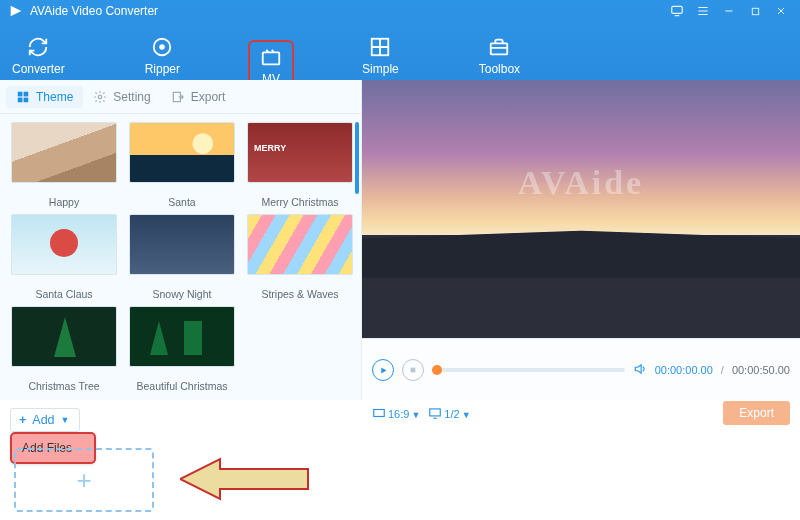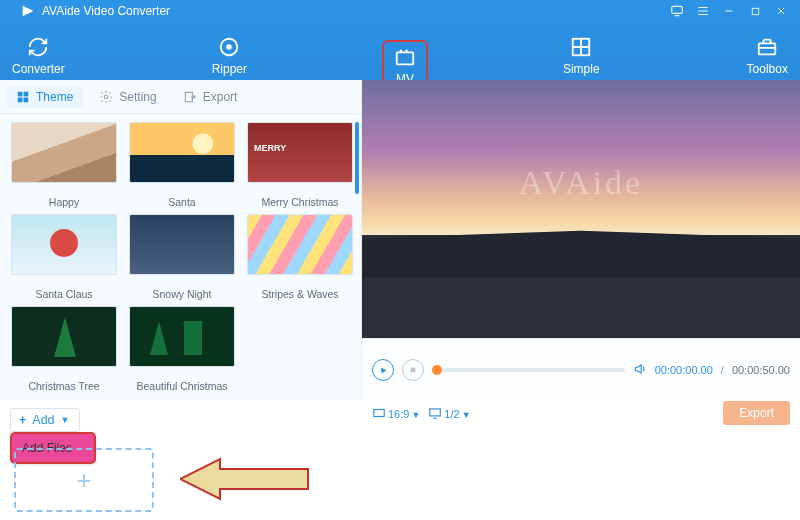--- a/index.html
+++ b/index.html
@@ -1,27 +1,27 @@
 <!DOCTYPE html>
 <html><head>
 <meta charset="utf-8">
 <style>
   * { box-sizing: border-box; margin: 0; padding: 0; font-family: "Segoe UI", Arial, sans-serif; }
   body { width: 800px; height: 520px; overflow: hidden; background: #fff; position: relative; }
   .header { height: 80px; background: linear-gradient(#2e94e6,#2a8cde); color: #fff; display: flex; flex-direction: column; }
-  .titlebar { display: flex; align-items: center; height: 22px; padding: 2px 6px 0 8px; font-size: 12px; margin-left: 12px; }
+  .titlebar { display: flex; align-items: center; height: 22px; padding: 2px 6px 0 8px; font-size: 12px; }
   .logo-icon { width: 16px; height: 16px; margin-right: 6px; }
   .titlebar-spacer { flex: 1; }
   .win-btn { width: 26px; height: 18px; display: inline-flex; align-items: center; justify-content: center; cursor: pointer; opacity: .9; }
-  .nav { flex: 1; display: flex; align-items: center; justify-content: space-between; gap: 56px; }
+  .nav { flex: 1; display: flex; align-items: center; justify-content: flex-start; gap: 56px; }
   .nav-item { display: flex; flex-direction: column; align-items: center; gap: 4px; font-size: 12px; cursor: pointer; padding: 4px 10px; border-radius: 6px; border: 2px solid transparent; }
   .nav-item.active { border-color: #d43b3b; margin-top: 20px; }
   .content { display: flex; height: 320px; }
   .left { width: 362px; background: #f5fbff; display: flex; flex-direction: column; border-right: 1px solid #e3eef7; }
-  .tabs { display: flex; align-items: center; height: 34px; border-bottom: 1px solid #e1ecf5; padding: 0 6px; gap: 6px; }
+  .tabs { display: flex; align-items: center; height: 34px; border-bottom: 1px solid #e1ecf5; padding: 0 6px; }
   .tab { display: flex; align-items: center; gap: 6px; padding: 4px 10px; font-size: 12px; color: #7d8a96; cursor: pointer; border-radius: 4px; }
   .tab.active { color: #1f8ee0; background: #eaf5fe; }
   .theme-grid { flex: 1; overflow: hidden; padding: 8px 6px 0 10px; display: grid; grid-template-columns: repeat(3, 108px); grid-auto-rows: 86px; gap: 6px 10px; position: relative; }
   .theme-grid::after { content:""; position:absolute; right:2px; top:8px; width:4px; height:72px; background:#2e94e6; border-radius:2px;}
   .theme-item { display: flex; flex-direction: column; align-items: center; cursor: pointer; }
   .thumb { width: 106px; height: 66px; border: 1px solid #d8e5ef; border-radius: 2px; }
   .theme-item span { font-size: 10.5px; color: #5f6b76; margin-top: 13px; }
   .t-happy { background: linear-gradient(160deg,#e9d7c6 40%,#c9a787 40% 70%,#a78463 70%); }
   .t-simple { background: radial-gradient(circle at 70% 35%,#fff3c0 0 12%,transparent 13%), linear-gradient(#fec768 0 55%,#0e2a3e 55%); }
   .t-xmaseve { background: linear-gradient(#2c3e67,#576a97); }
@@ -33,36 +33,36 @@
   .t-stripes { background: repeating-linear-gradient(120deg,#ffe27a 0 12px,#ff9fb1 12px 24px,#9fd8ff 24px 36px); }
   .t-xmastree { background: #0d2e1f; position:relative;}
   .t-xmastree::after{content:"";position:absolute;left:42px;top:10px;border-left:11px solid transparent;border-right:11px solid transparent;border-bottom:40px solid #1c7a3c;}
   .t-beautiful { background: #08321c; position:relative;}
   .t-beautiful::after{content:"";position:absolute;left:20px;top:14px;border-left:9px solid transparent;border-right:9px solid transparent;border-bottom:34px solid #15713a;box-shadow:34px 0 0 0 #15713a;}
   .right { flex: 1; display: flex; flex-direction: column; }
   .preview { flex: 1; position: relative; background: linear-gradient(#6f6fa0 0,#b07faf 28%,#e6b79c 45%,#f7d9a6 55%,#f7e6c4 60%,#2c2f3a 60% 100%); }
   .mountains { position:absolute; left:0; right:0; bottom:60px; height:86px; background:
     linear-gradient(178deg, transparent 49%, #222630 50%) left/50% 100% no-repeat,
     linear-gradient(182deg, transparent 49%, #222630 50%) right/50% 100% no-repeat; }
-  .preview-wm { position:absolute; top:40%; left:50%; transform:translate(-50%,-50%); font-size:34px; font-weight:400; letter-spacing:3px; color:rgba(255,255,255,.35); font-family: Georgia, serif;}
+  .preview-wm { position:absolute; top:40%; left:50%; transform:translate(-50%,-50%); font-size:34px; font-weight:700; letter-spacing:3px; color:rgba(255,255,255,.35); font-family: Georgia, serif;}
   .player { height: 62px; background:#fbfdff; border-top:1px solid #e7eef5; display:flex; flex-direction:column; padding:4px 10px 0 10px; gap:4px;}
   .prow { display:flex; align-items:center; gap:8px; font-size:11px; color:#6a7580;margin-top:16px;}
   .pbtn { width:22px; height:22px; border:1.5px solid #2e94e6; border-radius:50%; display:inline-flex; align-items:center; justify-content:center; cursor:pointer; color:#2e94e6;}
   .pbtn.dim { border-color:#b9c7d2; color:#b9c7d2;}
   .track { flex:1; height:4px; background:#e1e9f0; border-radius:2px; position:relative;}
   .track::before{content:"";position:absolute;left:0;top:-3px;width:10px;height:10px;border-radius:50%;background:#ff8a33;}
   .timecur{color:#2e94e6;}
   .sep{color:#9aa5af;}
   .aspect-box{display:flex;align-items:flex-end;gap:2px;cursor:pointer;color:#2e94e6;}
   .caret{color:#2e94e6;font-size:9px;}
   .export-btn{margin-left:auto;background:#f7b58e;color:#fff;padding:5px 16px;border-radius:3px;font-size:12px;cursor:pointer;}
   .bottom { position:relative; height:120px; padding:8px 10px; }
   .add-btn { display:inline-flex; align-items:center; gap:6px; font-size:12.5px; color:#2e94e6; border:1px solid #d7e4ee; padding:4px 10px 4px 8px; border-radius:3px; cursor:pointer; background:#fff;}
   .add-btn .plus{color:#2e94e6;font-weight:bold;}
-  .add-menu { position:absolute; top:32px; left:10px; border:2px solid #d43b3b; border-radius:5px; background:#ec4899; padding:3px 0; width:86px; box-shadow:0 1px 3px rgba(0,0,0,.12);}
+  .add-menu { position:absolute; top:32px; left:10px; border:2px solid #d43b3b; border-radius:5px; background:#fca5a5; padding:3px 0; width:86px; box-shadow:0 1px 3px rgba(0,0,0,.12);}
   .add-menu div{font-size:12px; padding:4px 10px; cursor:pointer; color:#333;}
   .dropzone { position:absolute; top:48px; left:14px; width:140px; height:64px; border:2px dashed #8fc5ec; border-radius:3px; display:flex; align-items:center; justify-content:center; }
   .dropzone .plusbig{font-size:26px;color:#9fcdee;}
   .arrow { position:absolute; top:54px; left:180px; }
 </style>
 </head>
 <body>
 
 <div class="header">
   <div class="titlebar">

